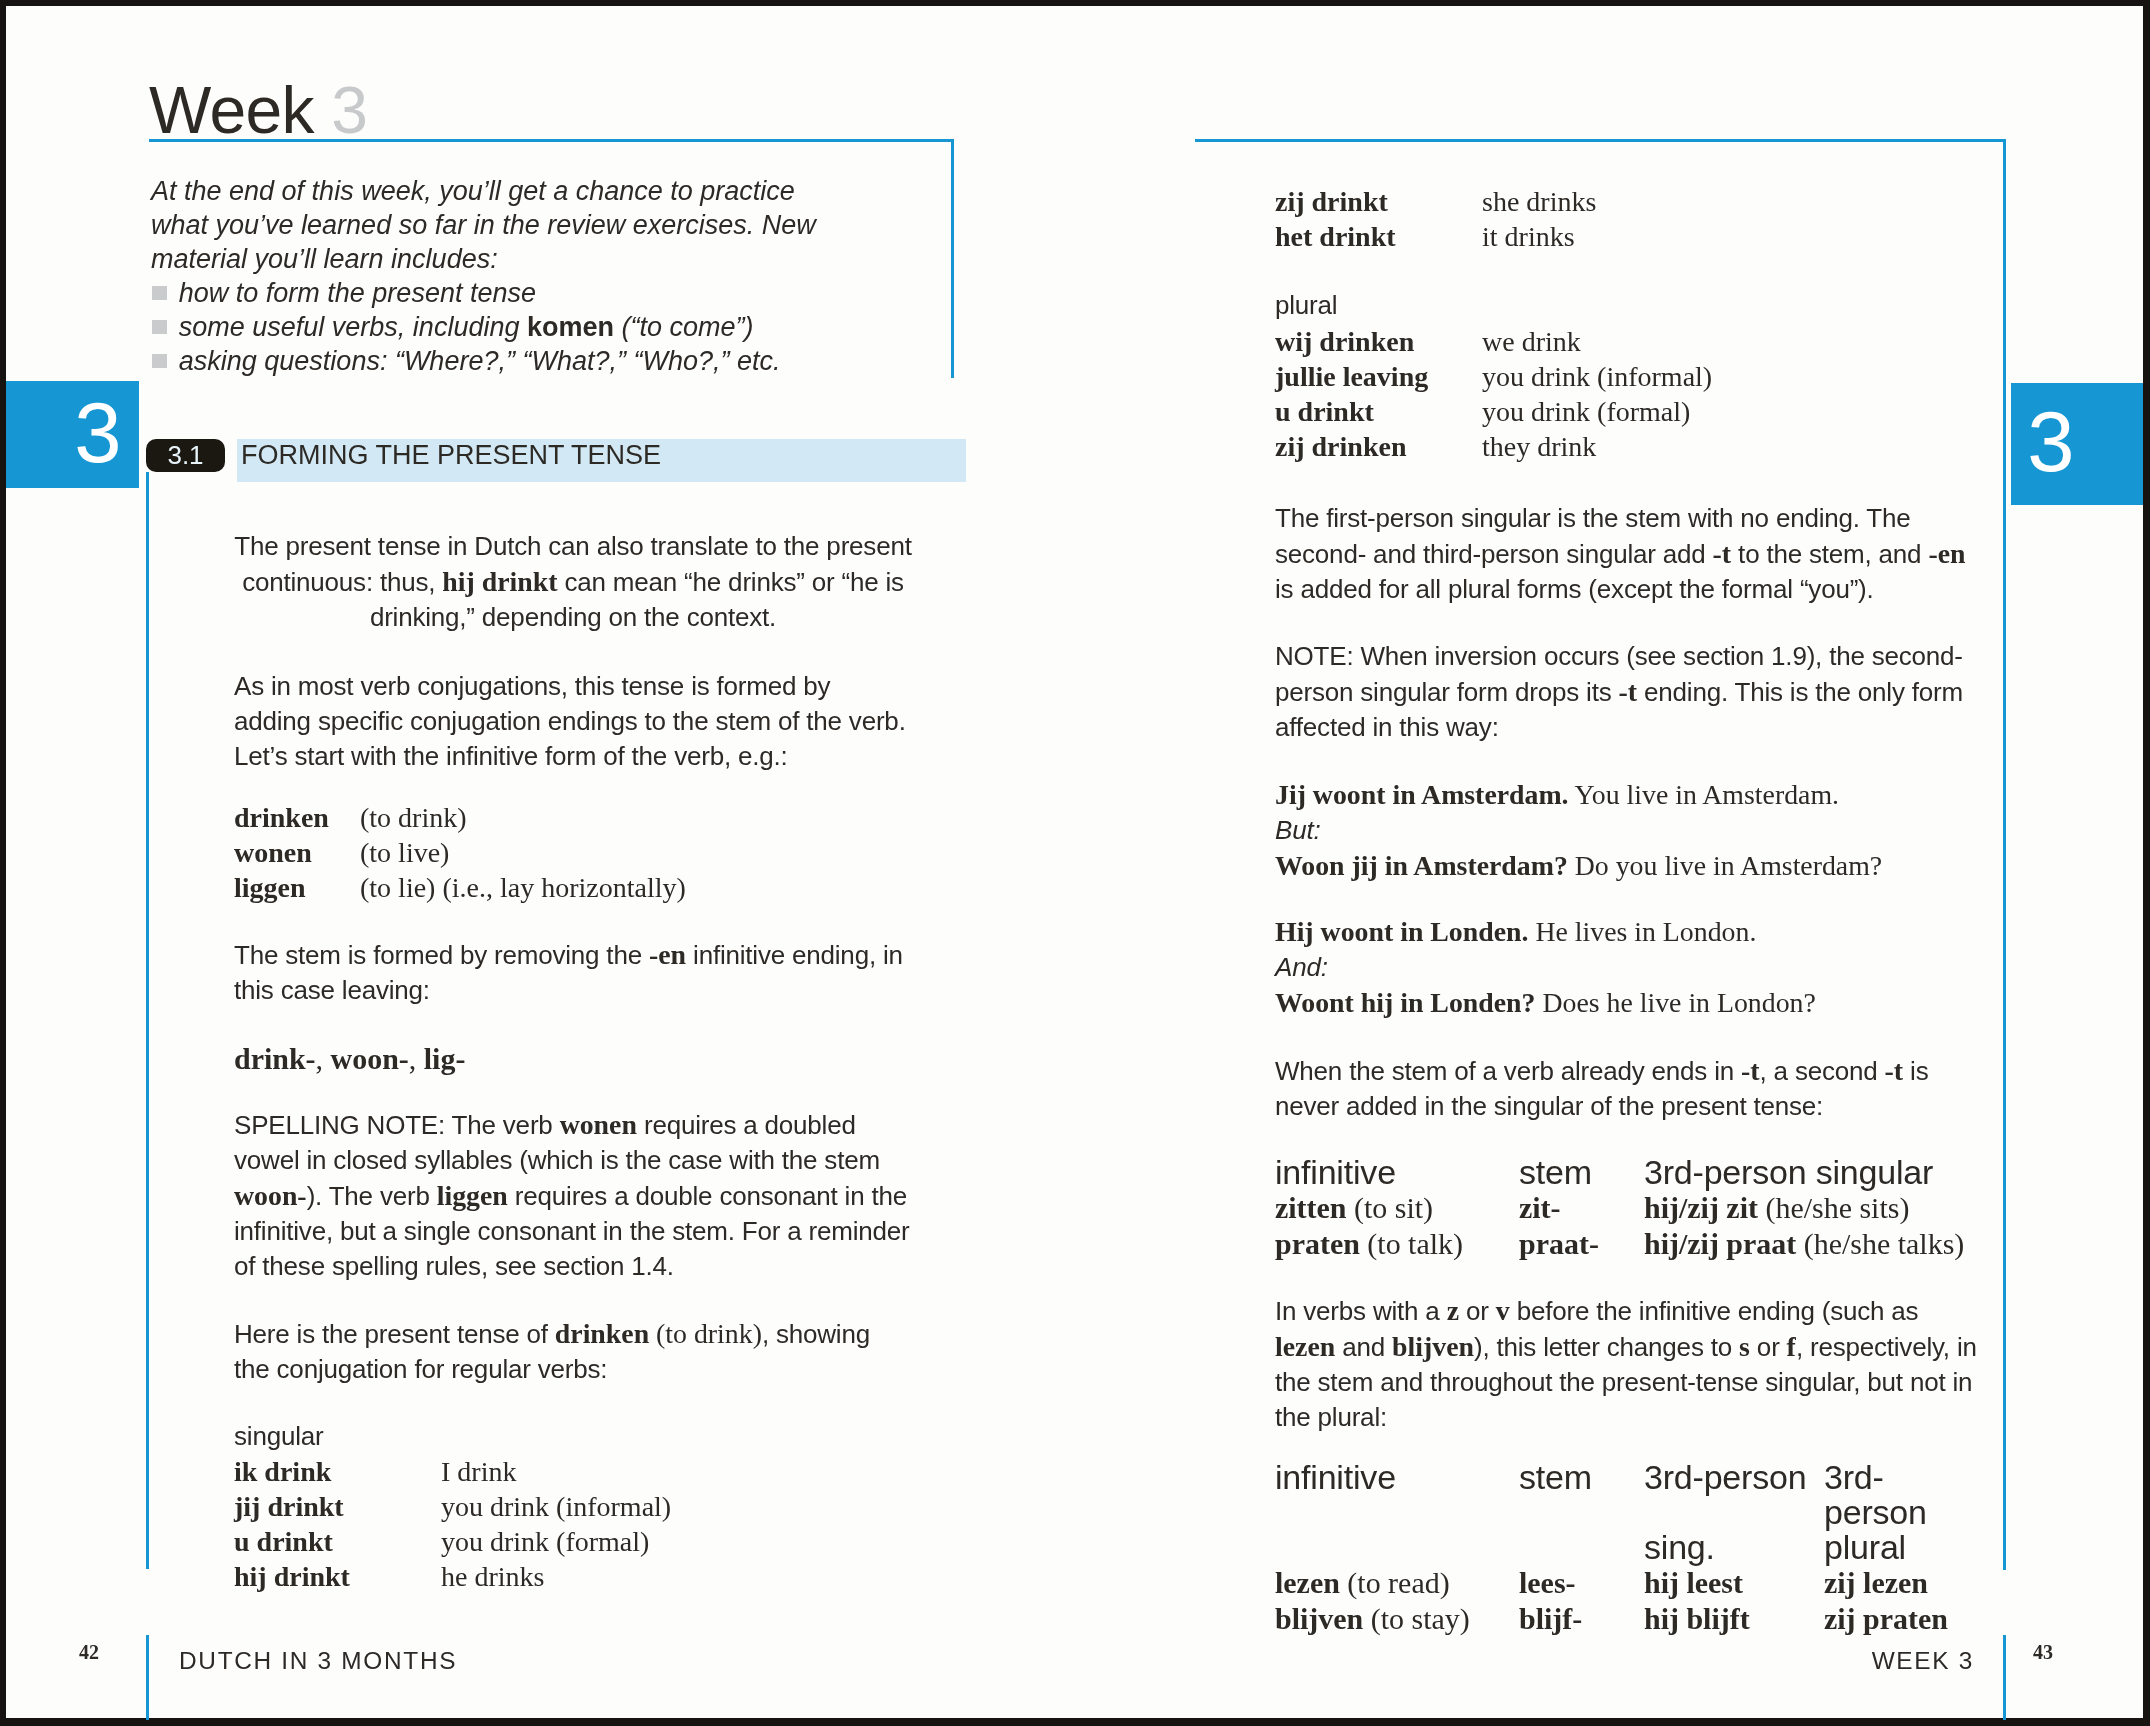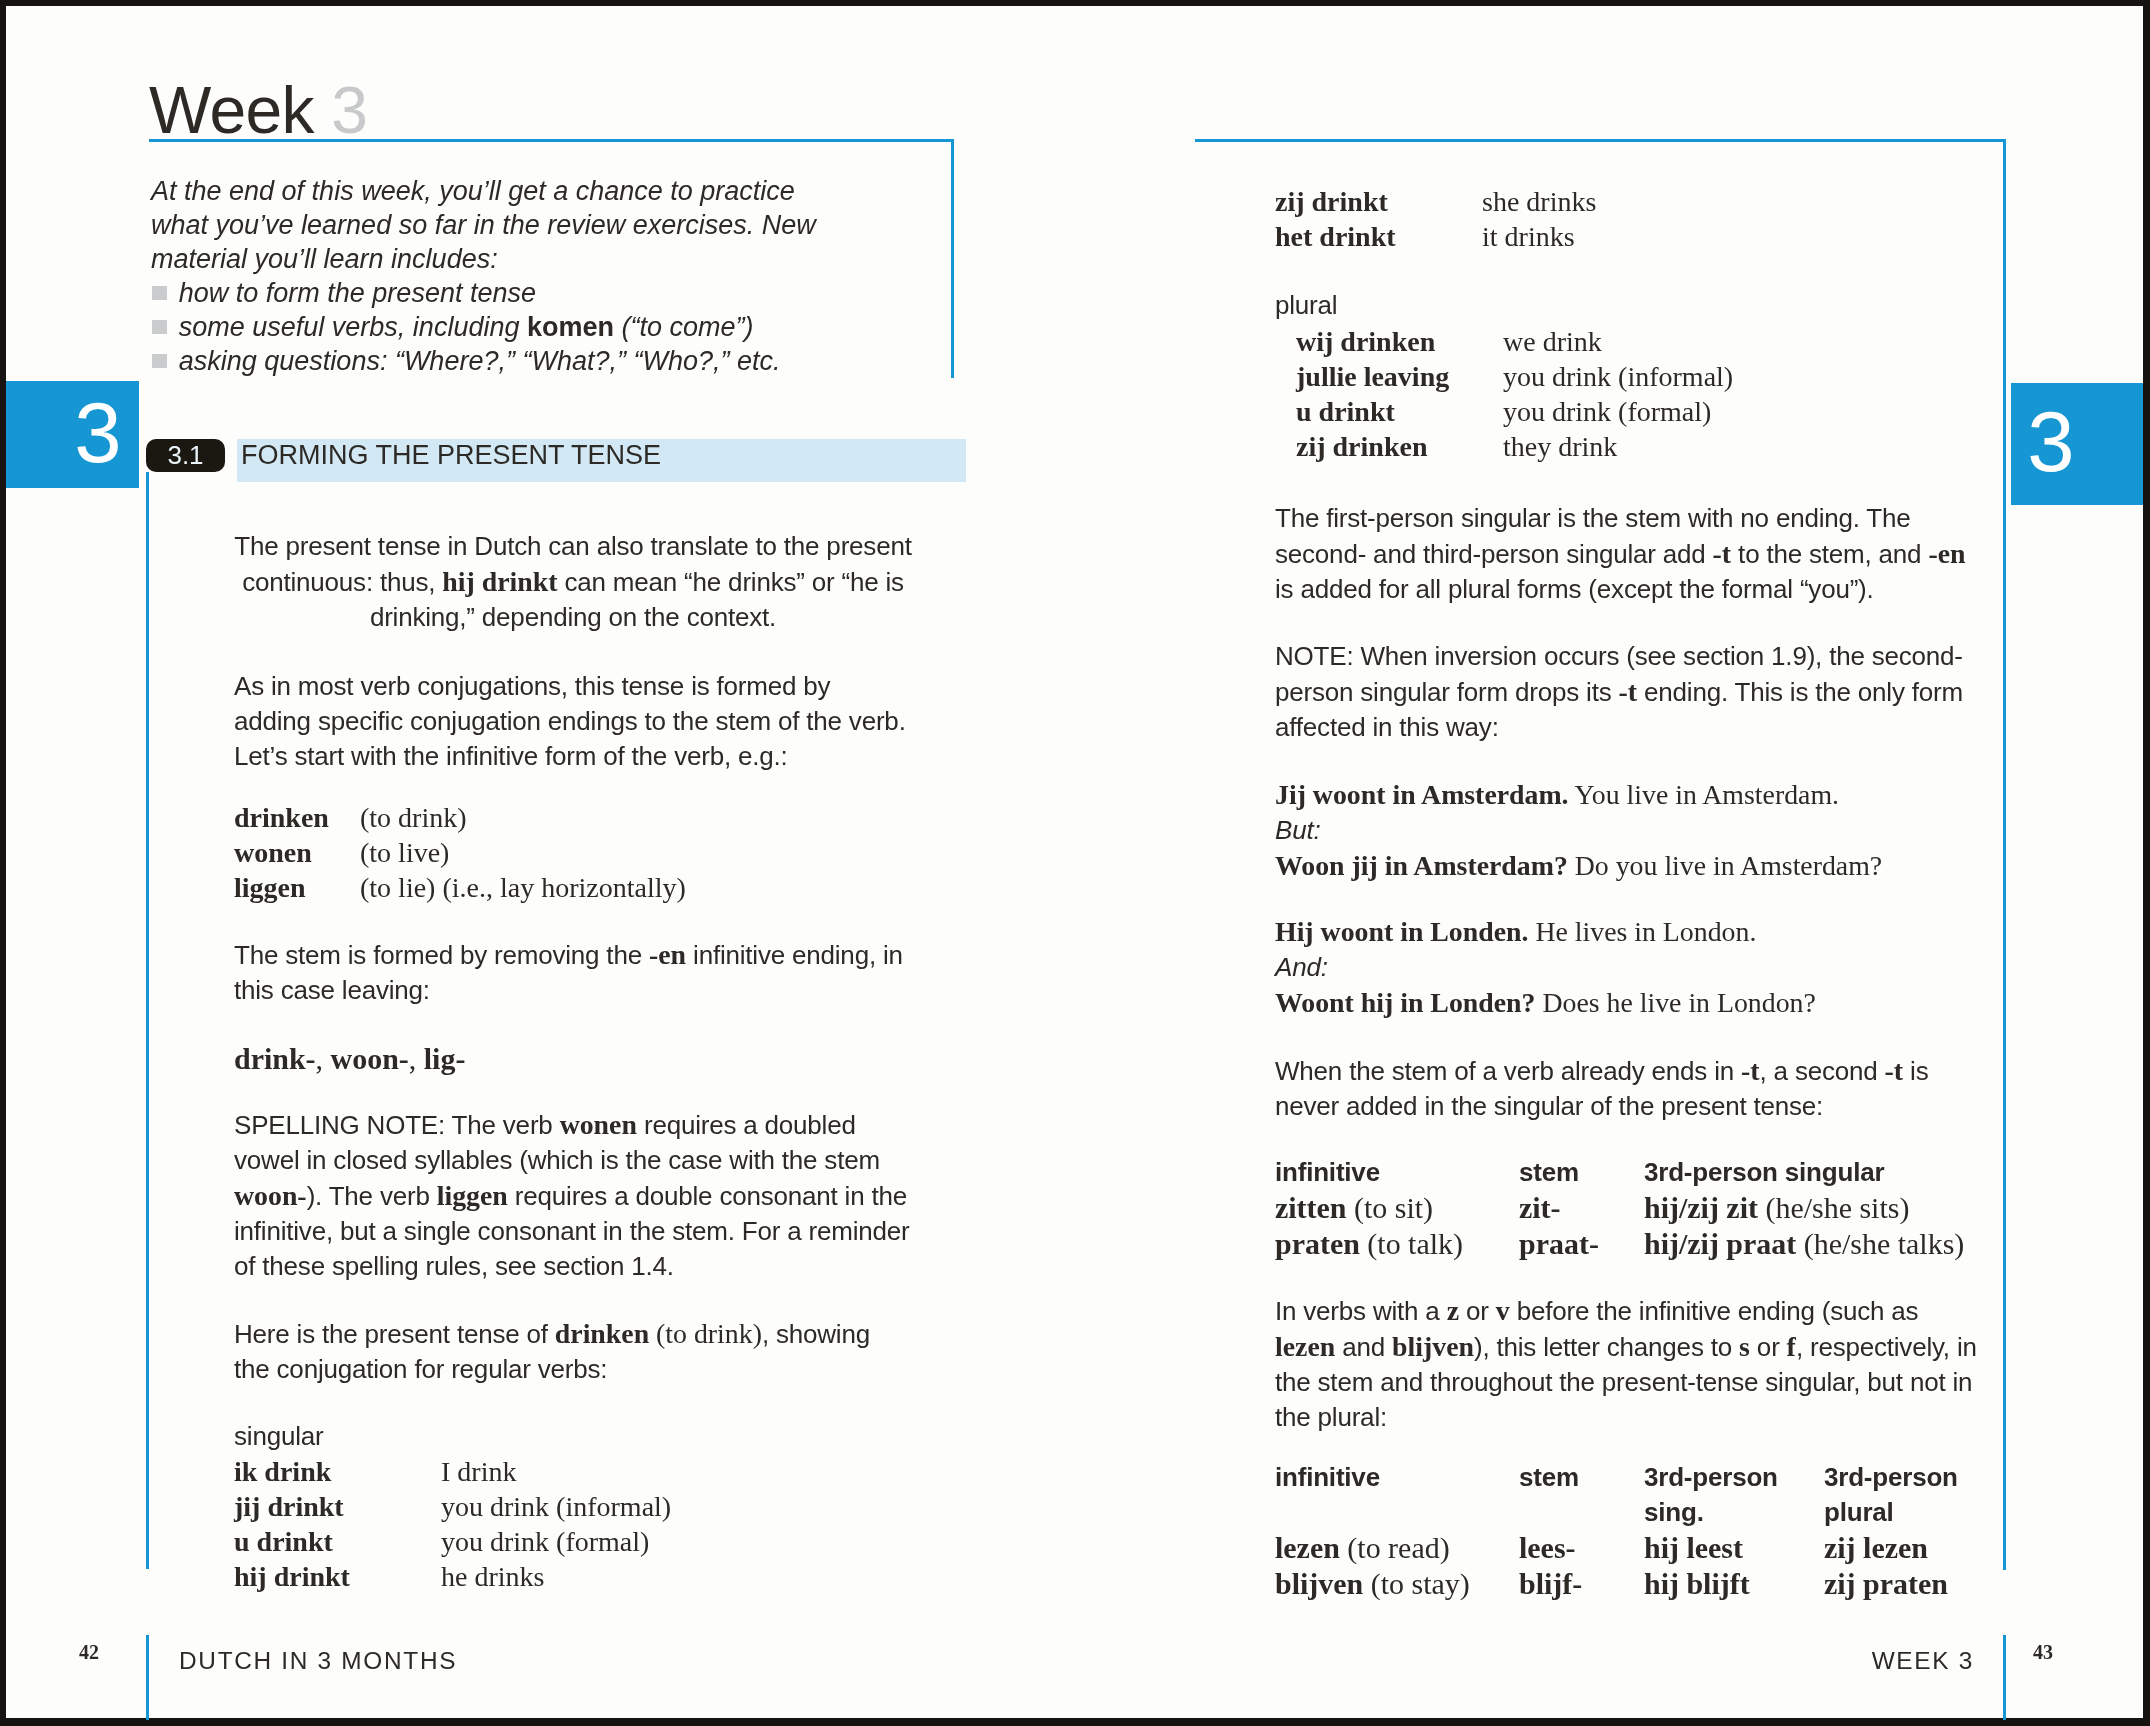--- a/index.html
+++ b/index.html
@@ -40,21 +40,21 @@
   .bs{font-weight:bold;font-style:normal;}
 
   .serif-table{font-family:"Liberation Serif",serif;font-size:28px;line-height:35px;letter-spacing:0;}
   .trow{display:flex;}
   .nl{font-weight:bold;}
   .vc1{flex:none;width:126px;}
   .cc1{flex:none;width:207px;}
   .rc1{flex:none;width:244px;}
   .rc2{flex:none;width:125px;}
   .rc3{flex:none;width:180px;}
-  .thead{font-family:"Liberation Sans",sans-serif;font-size:26px;font-weight:bold;letter-spacing:-0.2px;align-items:flex-end;}
+  .thead{font-family:"Liberation Sans",sans-serif;font-size:34px;font-weight:normal;letter-spacing:-0.2px;}
   .label{font-size:26px;letter-spacing:-0.2px;}
 
   .footer-num{position:absolute;font-family:"Liberation Serif",serif;font-weight:bold;font-size:20px;}
   .footer-title{position:absolute;font-size:24.4px;letter-spacing:1.7px;white-space:nowrap;}
 </style>
 </head>
 <body>
 
 <div class="spread">
 
@@ -163,21 +163,21 @@
         <span>she drinks</span>
       </div>
       <div class="trow">
         <span class="cc1 nl">het drinkt</span>
         <span>it drinks</span>
       </div>
     </div>
 
     <div class="block col-right label" style="top:288px;">plural</div>
 
-    <div class="block col-right serif-table" style="top:324px;margin-left:21px;">
+    <div class="block col-right serif-table" style="top:324px;">
       <div class="trow">
         <span class="cc1 nl">wij drinken</span>
         <span>we drink</span>
       </div>
       <div class="trow">
         <span class="cc1 nl">jullie leaving</span>
         <span>you drink (informal)</span>
       </div>
       <div class="trow">
         <span class="cc1 nl">u drinkt</span>

